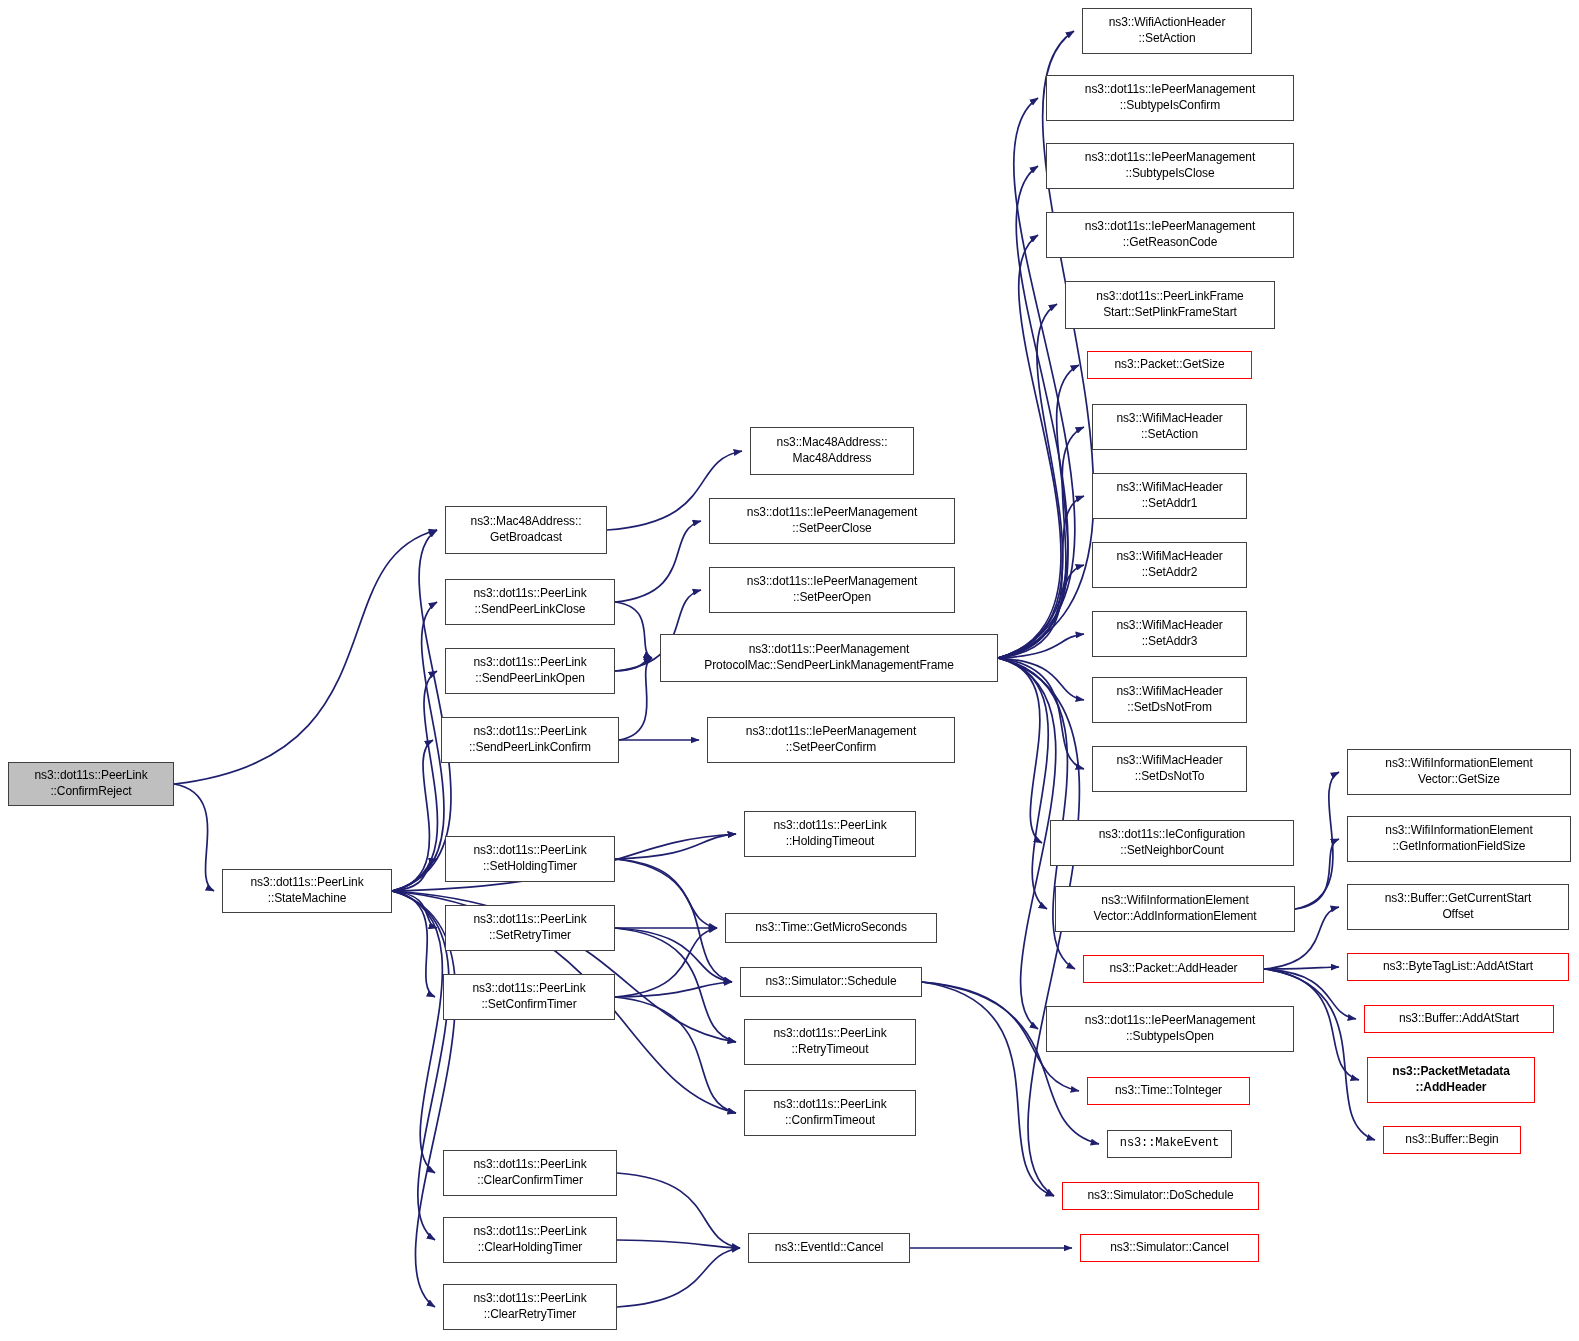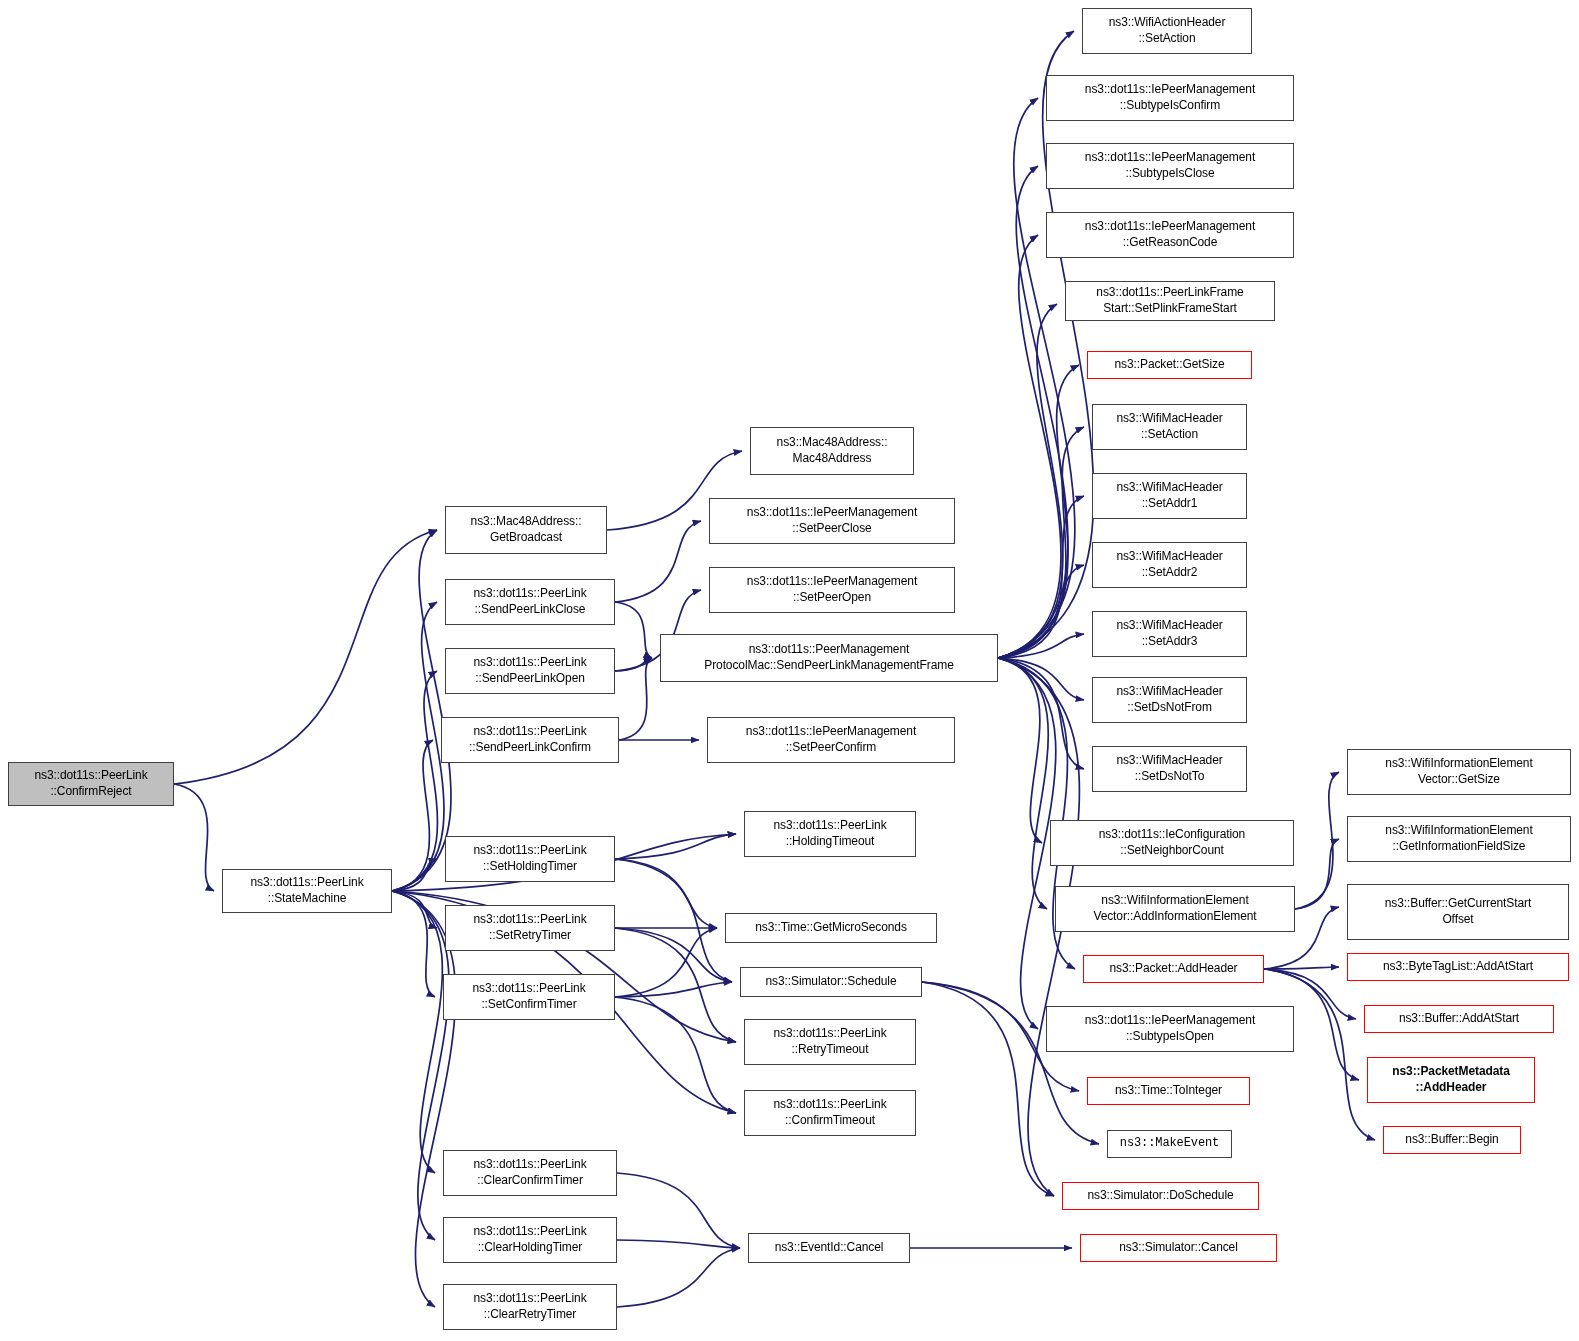--- a/index.html
+++ b/index.html
@@ -144,21 +144,21 @@
 ::ConfirmTimeout</div>
       <div class="node" style="left: 748px; top: 1233px; width: 162px; height: 30px;">ns3::EventId::Cancel</div>
       <div class="node" style="left: 1082px; top: 8px; width: 170px; height: 46px;">ns3::WifiActionHeader
 ::SetAction</div>
       <div class="node" style="left: 1046px; top: 75px; width: 248px; height: 46px;">ns3::dot11s::IePeerManagement
 ::SubtypeIsConfirm</div>
       <div class="node" style="left: 1046px; top: 143px; width: 248px; height: 46px;">ns3::dot11s::IePeerManagement
 ::SubtypeIsClose</div>
       <div class="node" style="left: 1046px; top: 212px; width: 248px; height: 46px;">ns3::dot11s::IePeerManagement
 ::GetReasonCode</div>
-      <div class="node" style="left: 1065px; top: 281px; width: 210px; height: 40px;">ns3::dot11s::PeerLinkFrame
+      <div class="node" style="left: 1065px; top: 281px; width: 210px; height: 48px;">ns3::dot11s::PeerLinkFrame
 Start::SetPlinkFrameStart</div>
       <div class="node red" style="left: 1087px; top: 351px; width: 165px; height: 28px;">ns3::Packet::GetSize</div>
       <div class="node" style="left: 1092px; top: 404px; width: 155px; height: 46px;">ns3::WifiMacHeader
 ::SetAction</div>
       <div class="node" style="left: 1092px; top: 473px; width: 155px; height: 46px;">ns3::WifiMacHeader
 ::SetAddr1</div>
       <div class="node" style="left: 1092px; top: 542px; width: 155px; height: 46px;">ns3::WifiMacHeader
 ::SetAddr2</div>
       <div class="node" style="left: 1092px; top: 611px; width: 155px; height: 46px;">ns3::WifiMacHeader
 ::SetAddr3</div>
@@ -169,26 +169,26 @@
       <div class="node" style="left: 1050px; top: 820px; width: 244px; height: 46px;">ns3::dot11s::IeConfiguration
 ::SetNeighborCount</div>
       <div class="node" style="left: 1055px; top: 886px; width: 240px; height: 46px;">ns3::WifiInformationElement
 Vector::AddInformationElement</div>
       <div class="node red" style="left: 1083px; top: 955px; width: 181px; height: 28px;">ns3::Packet::AddHeader</div>
       <div class="node" style="left: 1046px; top: 1006px; width: 248px; height: 46px;">ns3::dot11s::IePeerManagement
 ::SubtypeIsOpen</div>
       <div class="node red" style="left: 1087px; top: 1077px; width: 163px; height: 28px;">ns3::Time::ToInteger</div>
       <div class="node" style="left: 1107px; top: 1130px; width: 125px; height: 28px; font-family: Liberation Mono, monospace;">ns3::MakeEvent</div>
       <div class="node red" style="left: 1062px; top: 1182px; width: 197px; height: 28px;">ns3::Simulator::DoSchedule</div>
-      <div class="node red" style="left: 1080px; top: 1234px; width: 197px; height: 28px;">ns3::Simulator::Cancel</div>
+      <div class="node red" style="left: 1080px; top: 1234px; width: 179px; height: 28px;">ns3::Simulator::Cancel</div>
       <div class="node" style="left: 1347px; top: 749px; width: 224px; height: 46px;">ns3::WifiInformationElement
 Vector::GetSize</div>
       <div class="node" style="left: 1347px; top: 816px; width: 224px; height: 46px;">ns3::WifiInformationElement
 ::GetInformationFieldSize</div>
-      <div class="node" style="left: 1347px; top: 884px; width: 222px; height: 56px;">ns3::Buffer::GetCurrentStart
+      <div class="node" style="left: 1347px; top: 884px; width: 222px; height: 46px;">ns3::Buffer::GetCurrentStart
 Offset</div>
       <div class="node red" style="left: 1347px; top: 953px; width: 222px; height: 28px;">ns3::ByteTagList::AddAtStart</div>
       <div class="node red" style="left: 1364px; top: 1005px; width: 190px; height: 28px;">ns3::Buffer::AddAtStart</div>
       <div class="node red" style="left: 1367px; top: 1057px; width: 168px; height: 46px; font-weight: bold;">ns3::PacketMetadata
 ::AddHeader</div>
       <div class="node red" style="left: 1383px; top: 1126px; width: 138px; height: 28px;">ns3::Buffer::Begin</div>
     </div>
 </div>
 
 </body></html>

